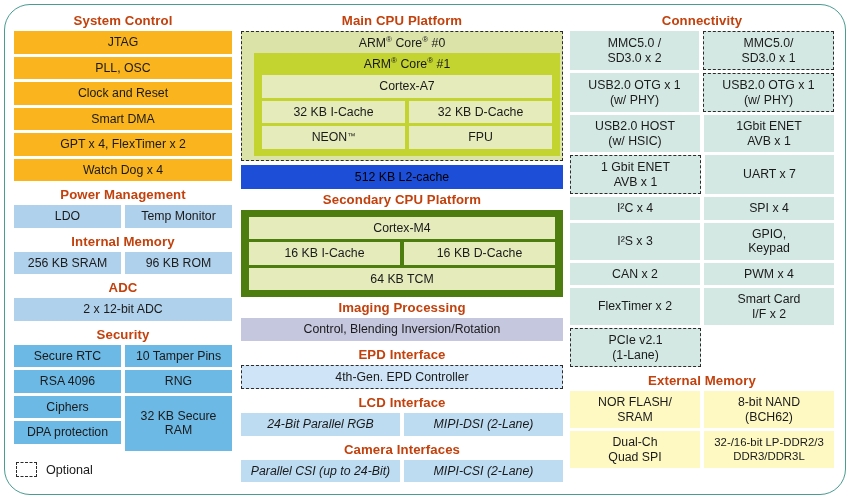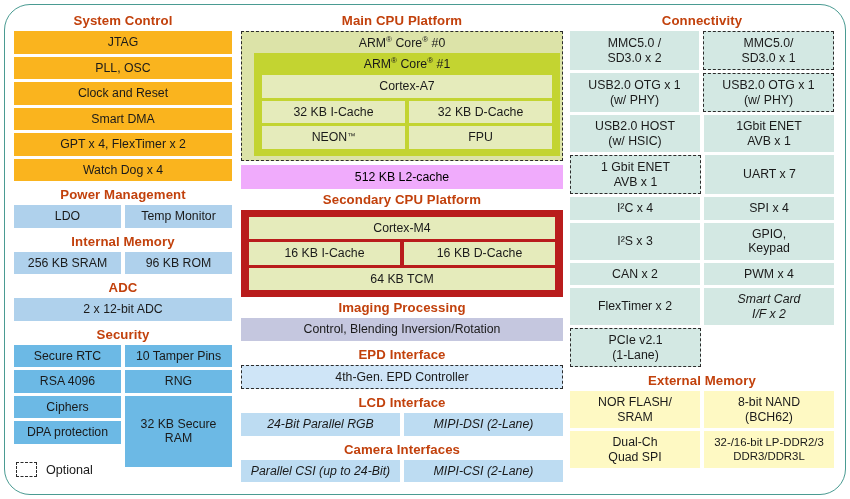--- a/index.html
+++ b/index.html
@@ -84,29 +84,29 @@
   .cpu-inner {
     background: #C3D431;
     margin-left: 10px;
     padding: 2px 8px 7px 8px;
   }
   .cpu-inner-label {
     font-size: 12.3px; text-align: center; color: #1a1a1a;
     padding: 2px 0 4px 0;
   }
   .l2 {
-    background: #f0abfc;
+    background: #1d4ed8;
     font-size: 12.3px;
     text-align: center;
     padding: 5px 0;
     margin-top: 4px;
   }
 
   .m4-outer {
-    background: #b91c1c;
+    background: #4d7c0f;
     padding: 7px 8px;
   }
 
   .legend {
     position: absolute;
     left: 16px; top: 462px;
     display: flex; align-items: center; gap: 9px;
   }
   .legend-box {
     width: 21px; height: 15px;
@@ -179,21 +179,21 @@
           <div class="cell c-blue2">DPA protection</div>
         </div>
       </div>
       <div style="flex:1;">
         <div class="row">
           <div class="cell c-blue2">10 Tamper Pins</div>
         </div>
         <div class="row">
           <div class="cell c-blue2">RNG</div>
         </div>
-        <div class="row" style="height:71px;">
+        <div class="row" style="height:55px;">
           <div class="cell c-blue2 multiline" style="white-space:pre-line;">32 KB Secure RAM</div>
         </div>
       </div>
     </div>
   </div>
 
   <div class="col" id="col-center">
 
     <div class="sect-title">Main CPU Platform</div>
 
@@ -289,21 +289,21 @@
           <div class="cell c-teal" style="white-space: pre-line;">I²S x 3</div>
           <div class="cell c-teal two-line" style="white-space: pre-line;">GPIO,
 Keypad</div>
         </div>
         <div class="row">
           <div class="cell c-teal" style="white-space: pre-line;">CAN x 2</div>
           <div class="cell c-teal" style="white-space: pre-line;">PWM x 4</div>
         </div>
         <div class="row">
           <div class="cell c-teal" style="white-space: pre-line;">FlexTimer x 2</div>
-          <div class="cell c-teal two-line" style="white-space: pre-line; font-style: italic;">Smart Card
+          <div class="cell c-teal two-line" style="white-space: pre-line;">Smart Card
 I/F x 2</div>
         </div>
         <div class="row">
           <div class="cell c-teal dashed two-line" style="white-space: pre-line;">PCIe v2.1
 (1-Lane)</div>
           <div class="cell" style="background: transparent;"></div>
         </div>
       </div>
 
     <div class="sect-title">External Memory</div>

